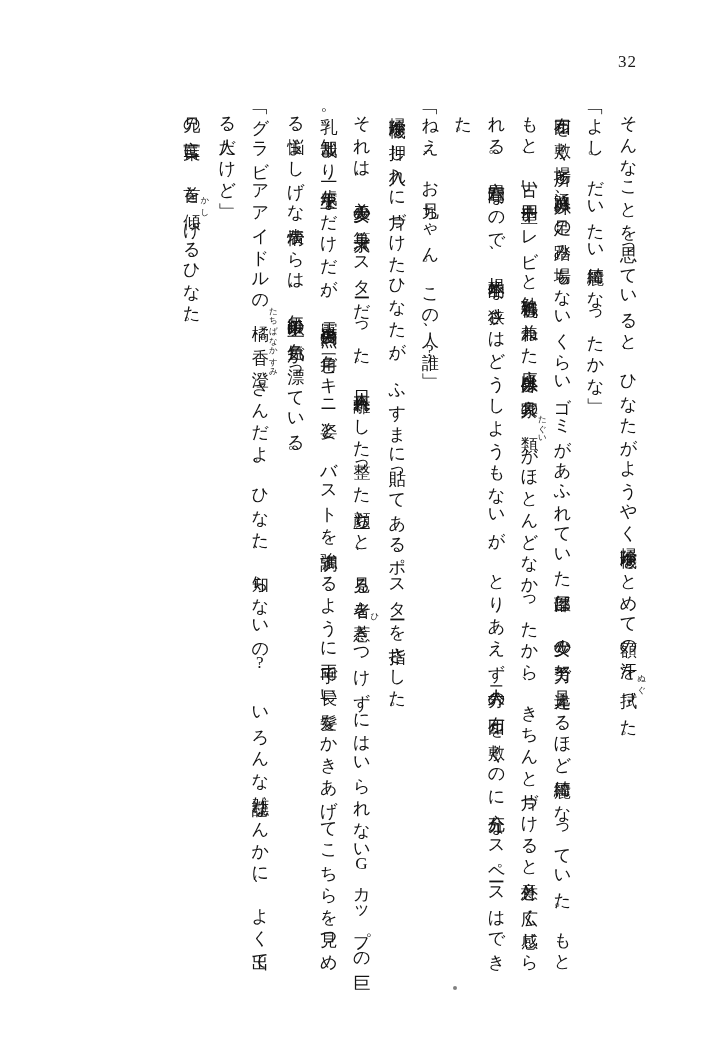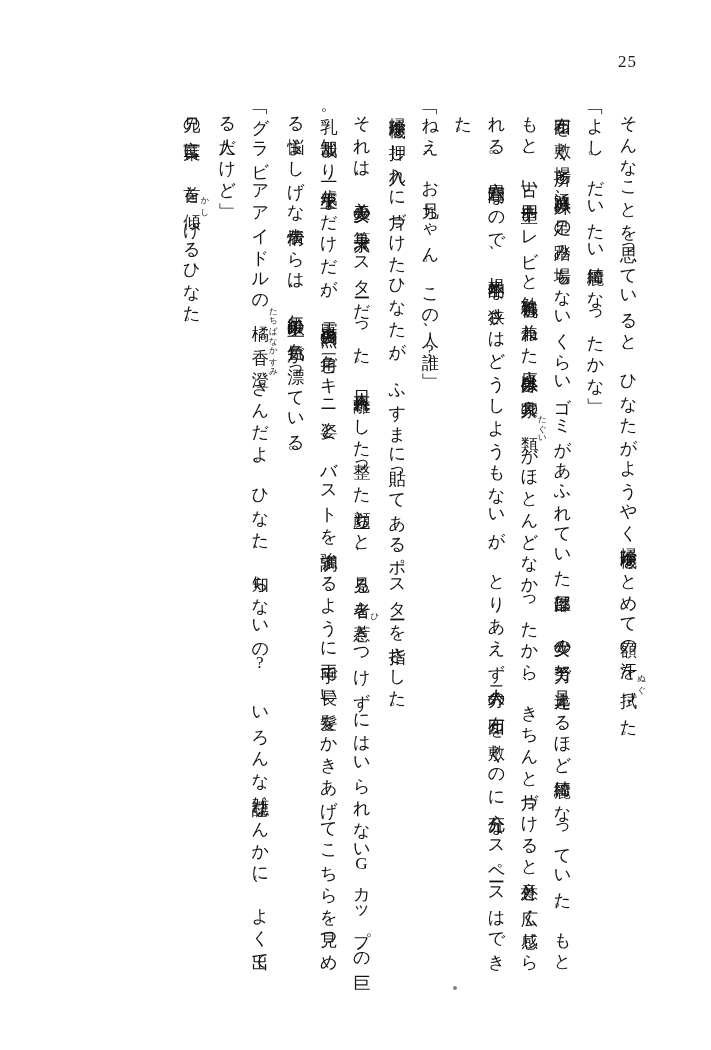--- a/index.html
+++ b/index.html
@@ -70,21 +70,21 @@
     background: #555;
     border-radius: 50%;
     opacity: 0.75;
   }
 </style>
 </head>
 <body>
 
 <div class="page">
 
-  <div class="page-number">25</div>
+  <div class="page-number">32</div>
 
   <div class="body-text">
     <p>そんなことを思っていると、ひなたがようやく掃除機をとめて額の汗を<ruby>拭<rt>ぬぐ</rt></ruby>った。</p>
     <p>「よし。だいたい綺麗になったかな」</p>
     <p>布団を敷く場所と通路以外、足の踏み場もないくらいゴミがあふれていた部屋は、少女の努力で見違えるほど綺麗になっていた。もともと、古い十四型テレビと勉強机も兼ねた座卓以外は家具の<ruby>類<rt>たぐい</rt></ruby>がほとんどなかったから、きちんと片づけると意外と広く感じられる。六畳間なので、根本的な狭さはどうしようもないが、とりあえず二人分の布団を敷くのに充分なスペースはできた。</p>
     <p>「ねえ、お兄ちゃん。この人、誰?」</p>
     <p>掃除機を押し入れに片づけたひなたが、ふすまに貼ってあるポスターを指さした。</p>
     <p>それは、美少女の等身大ポスターだった。日本人離れした整った顔立ちと、見る者を<ruby>惹<rt>ひ</rt></ruby>きつけずにはいられないGカップの巨乳。知哉より一歳年上なだけだが、露出度満点の三角ビキニ姿と、バストを強調するように両手で長い髪をかきあげてこちらを見つめる悩ましげな表情からは、年齢以上の色気が漂っている。</p>
     <p>「グラビアアイドルの<ruby>橘香澄<rt>たちばなかすみ</rt></ruby>さんだよ。ひなた、知らないの? いろんな雑誌なんかに、よく出てる人だけど」</p>
     <p>兄の言葉に、首を<ruby>傾<rt>かし</rt></ruby>げるひなた。</p>

